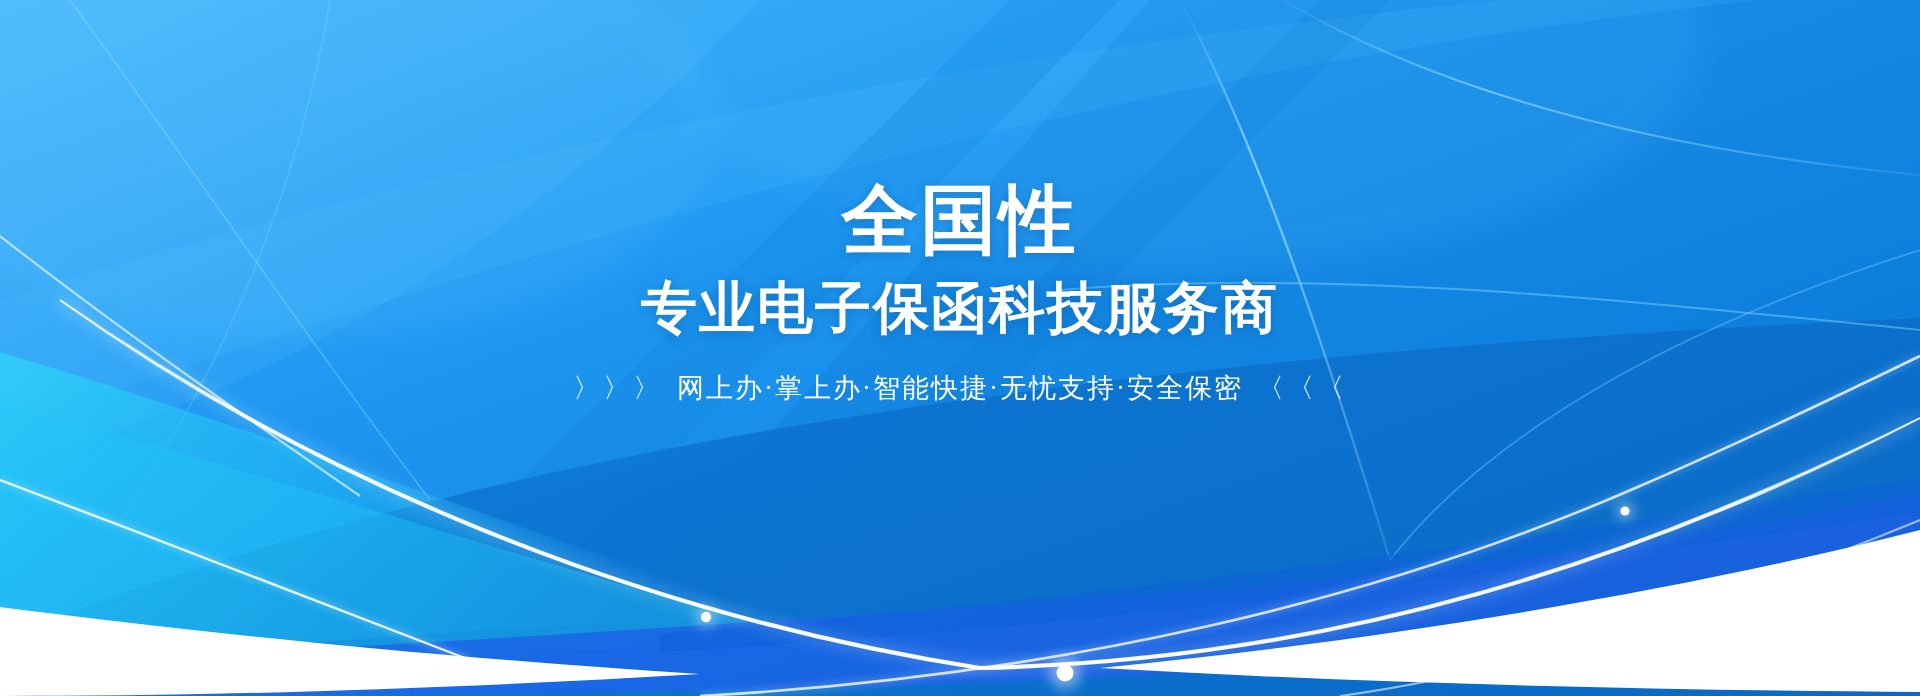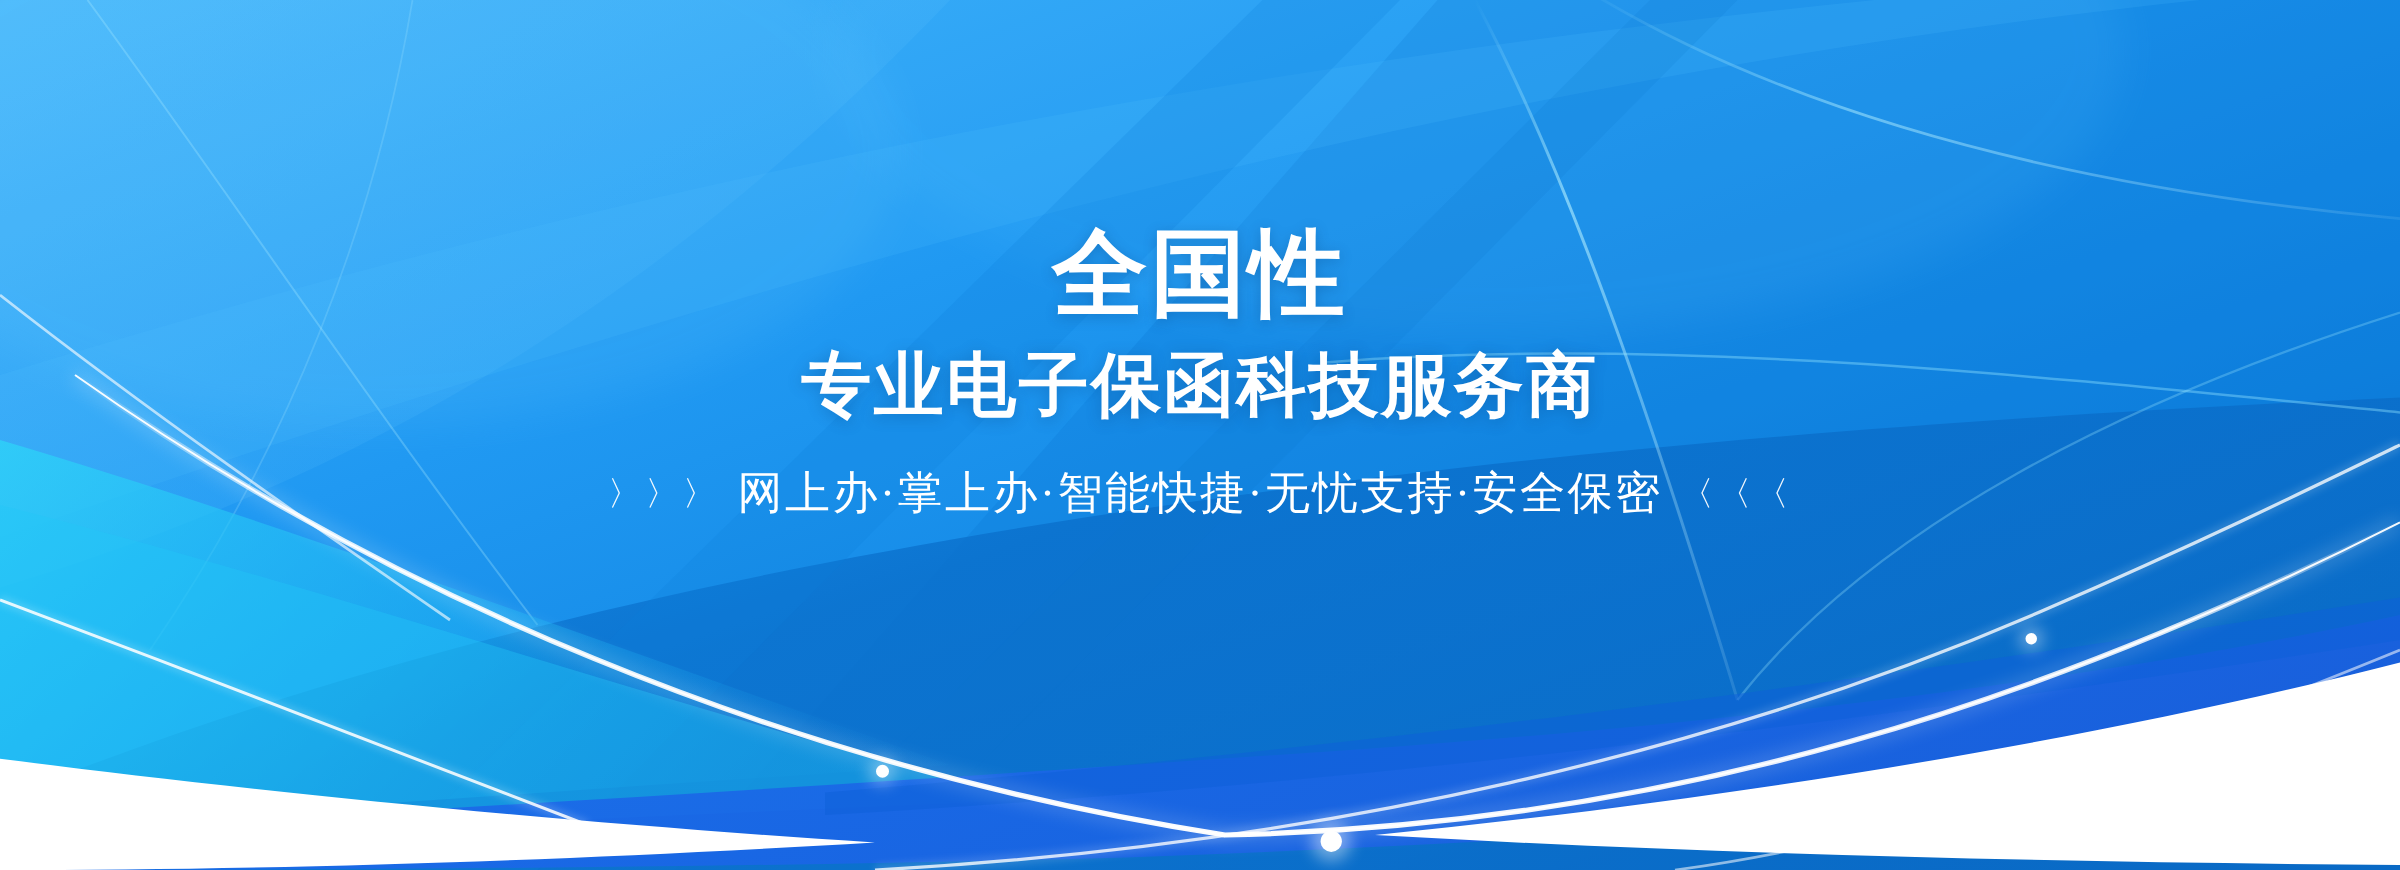--- a/index.html
+++ b/index.html
@@ -77,21 +77,21 @@
   .sub-chevrons {
     font-family: "Liberation Serif", "DejaVu Serif", serif;
     font-size: 27px;
     color: #ffffff;
     letter-spacing: 3px;
     opacity: .95;
   }
 
   .subtitle-text {
     font-family: "Liberation Serif", "DejaVu Serif", serif;
-    font-size: 36px;
+    font-size: 27px;
     color: #ffffff;
     letter-spacing: 2px;
   }
 </style>
 </head>
 <body>
 
 <div id="banner">
 
   <svg id="bg-art" viewBox="0 0 1920 696" preserveAspectRatio="none" xmlns="http://www.w3.org/2000/svg">

